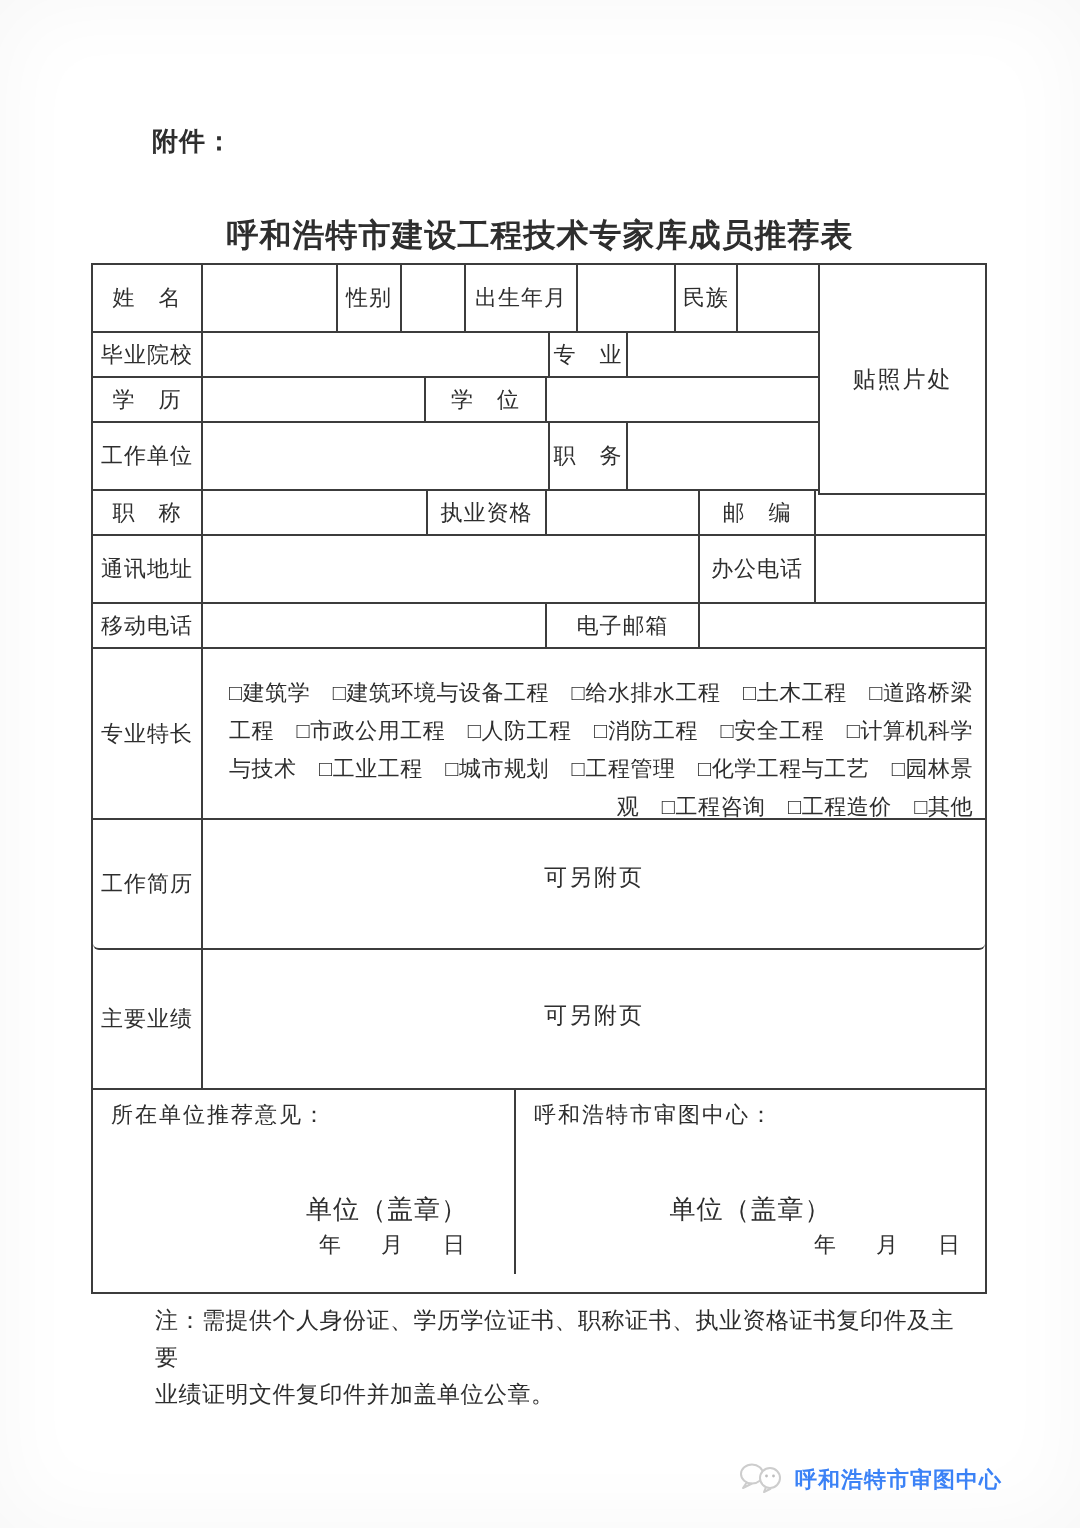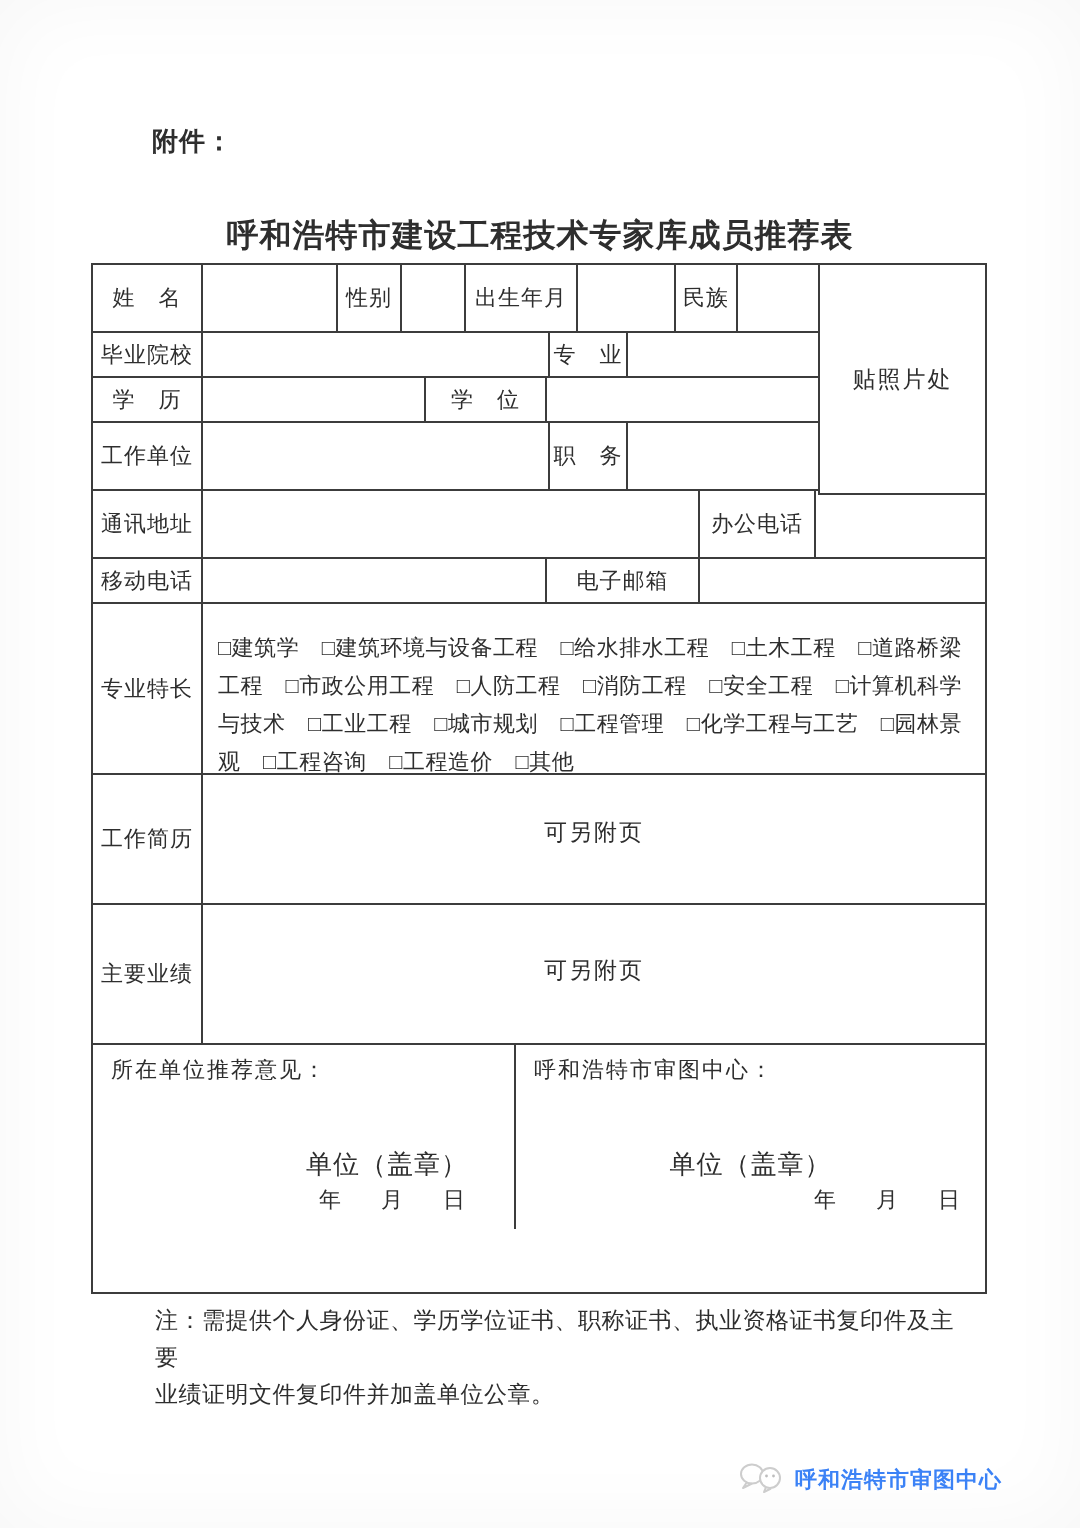--- a/index.html
+++ b/index.html
@@ -12,25 +12,25 @@
 
   .attachment{position:absolute;left:152px;top:124px;font-size:26px;font-weight:700;letter-spacing:1px;}
   .doc-title{position:absolute;left:0;right:0;top:214px;text-align:center;font-size:32px;font-weight:700;letter-spacing:1px;}
 
   .tbl{position:absolute;left:91px;top:263px;width:896px;height:1031px;border:2px solid #3c3c3c;box-sizing:border-box;background:transparent;}
   .row{display:flex;box-sizing:border-box;border-bottom:2px solid #3c3c3c;}
   .row.short{width:725px;}
   .row.last{border-bottom:none;}
   .c{box-sizing:border-box;border-right:2px solid #3c3c3c;height:100%;display:flex;align-items:center;justify-content:center;font-size:22px;overflow:hidden;letter-spacing:1px;}
   .c.end{border-right:none;}
-  .h58{height:68px;} .h57{height:45px;align-items:center;} .h171{height:171px;} .h130{height:130px;} .h140{height:140px;} .h184{height:184px;}
+  .h58{height:68px;} .h57{height:45px;align-items:center;} .h171{height:171px;} .h130{height:130px;border-radius:6px;} .h140{height:140px;} .h184{height:184px;}
 
   .photo{position:absolute;top:0;left:725px;width:167px;height:230px;border-left:2px solid #3c3c3c;border-bottom:2px solid #3c3c3c;box-sizing:border-box;display:flex;align-items:center;justify-content:center;font-size:23px;letter-spacing:2px;}
 
-  .specialty-content{display:block;padding:25px 12px 0 15px;line-height:38px;font-size:22px;letter-spacing:0.5px;text-align:left;}
+  .specialty-content{display:block;padding:25px 12px 0 15px;line-height:38px;font-size:22px;letter-spacing:0.5px;text-align:right;}
   .specialty-content .line{white-space:nowrap;}
 
   .hint-cell{display:block;text-align:center;font-size:23px;letter-spacing:2px;}
   .hint-top-a{padding-top:42px;}
   .hint-top-b{padding-top:50px;}
 
   .opinion{position:relative;display:block;font-size:22px;}
   .opinion .heading{position:absolute;left:18px;top:10px;letter-spacing:2px;}
   .seal{position:absolute;letter-spacing:1px;font-size:26px;}
   .date{position:absolute;letter-spacing:9px;font-size:22px;}
@@ -81,20 +81,28 @@
 
     <div class="row short h58">
       <div class="c" style="width:110px">工作单位</div>
       <div class="c" style="width:347px"></div>
       <div class="c" style="width:78px">职　务</div>
       <div class="c end" style="width:190px"></div>
     </div>
 
     <div class="photo">贴照片处</div>
 
+    <div class="row h57">
+      <div class="c" style="width:110px">职　称</div>
+      <div class="c" style="width:225px"></div>
+      <div class="c" style="width:119px">执业资格</div>
+      <div class="c" style="width:153px"></div>
+      <div class="c" style="width:116px">邮　编</div>
+      <div class="c end" style="width:169px"></div>
+    </div>
 
     <div class="row h58">
       <div class="c" style="width:110px">通讯地址</div>
       <div class="c" style="width:497px"></div>
       <div class="c" style="width:116px">办公电话</div>
       <div class="c end" style="width:169px"></div>
     </div>
 
     <div class="row h57">
       <div class="c" style="width:110px">移动电话</div>

